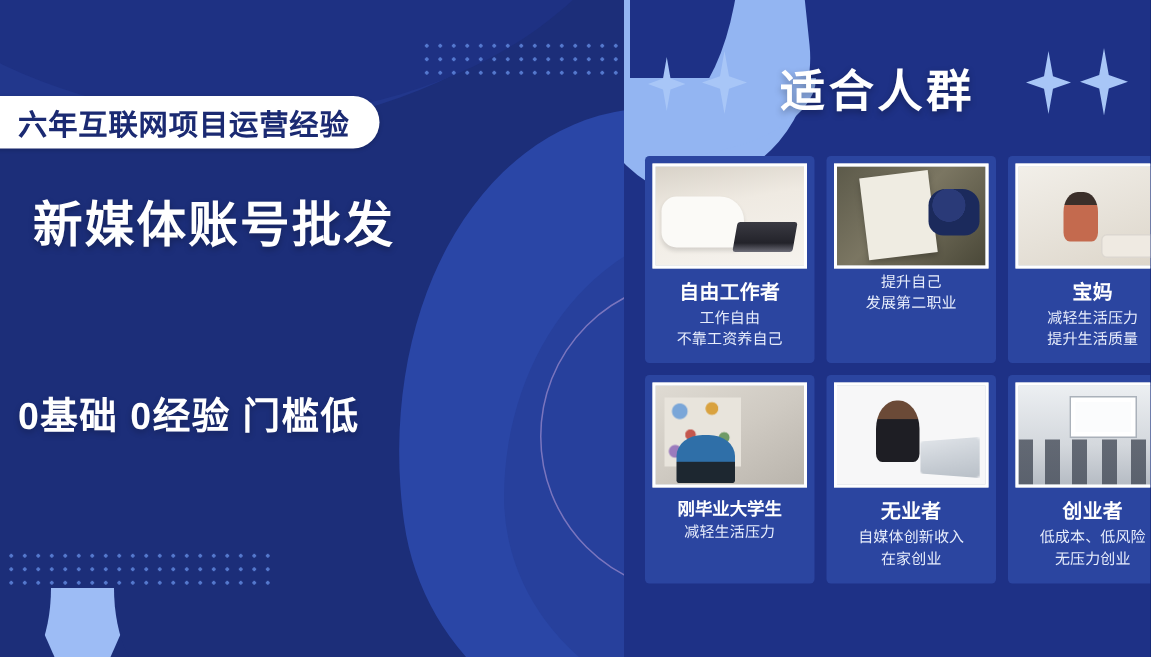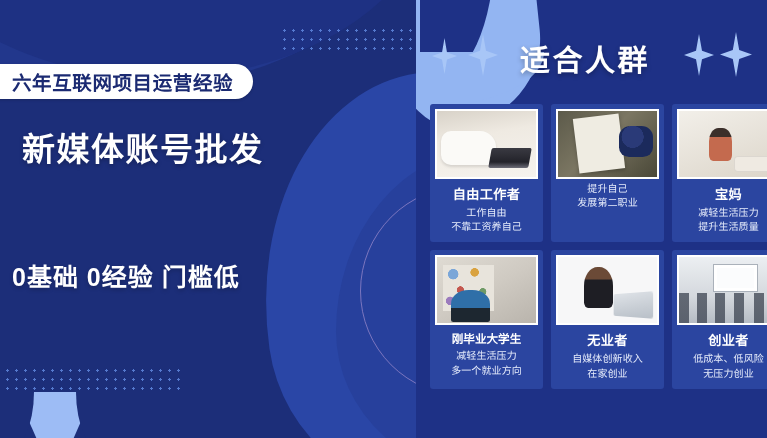--- a/index.html
+++ b/index.html
@@ -450,21 +450,20 @@
         </div>
       </div>
 
       <div class="card">
         <div class="thumb">
           <div class="thumb-inner sc-student"></div>
         </div>
         <div class="card-title small">刚毕业大学生</div>
         <div class="card-desc">
           <span>减轻生活压力</span>
-          <span>多一个就业方向</span>
         </div>
       </div>
 
       <div class="card">
         <div class="thumb">
           <div class="thumb-inner sc-stress"></div>
         </div>
         <div class="card-title">无业者</div>
         <div class="card-desc">
           <span>自媒体创新收入</span>

